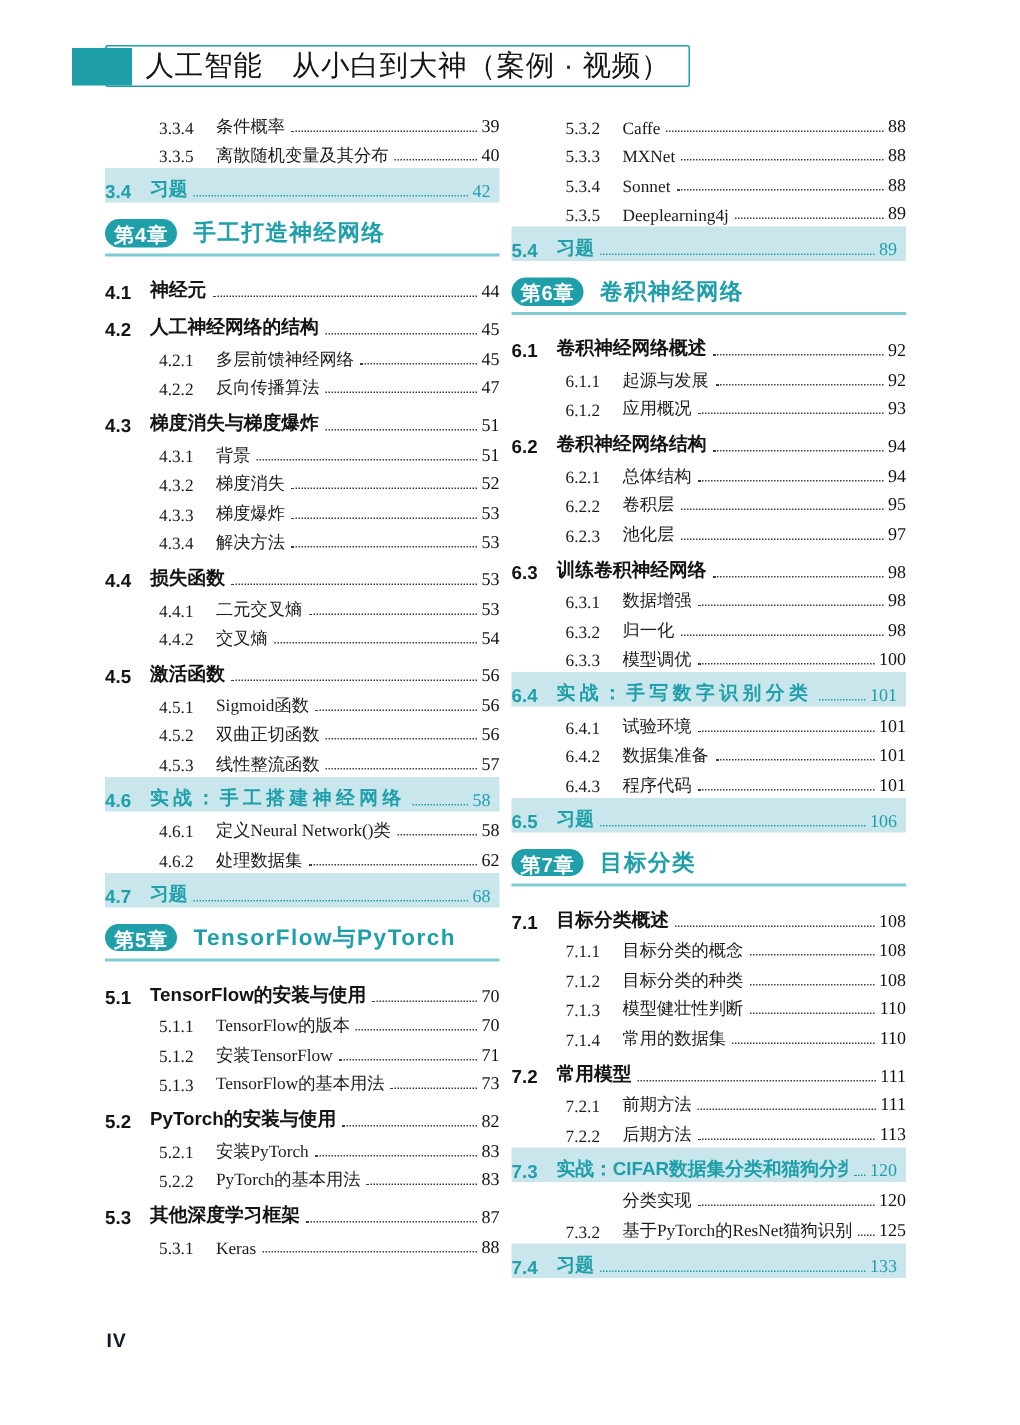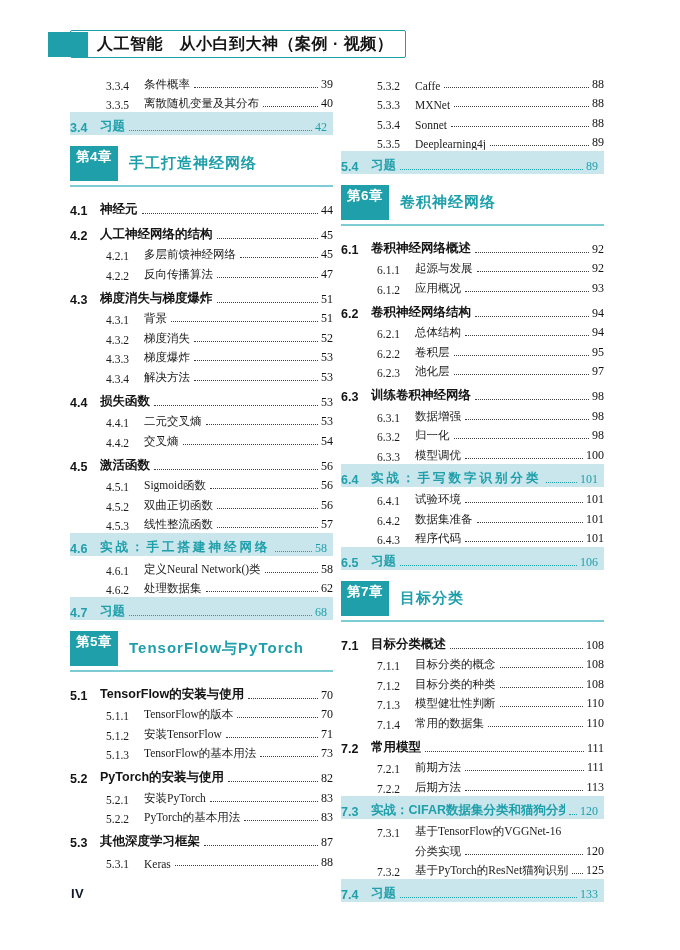--- a/index.html
+++ b/index.html
@@ -10,30 +10,30 @@
   }
   html,body{margin:0;padding:0;background:#ffffff;}
   body{width:680px;height:950px;font-family:"Liberation Sans",sans-serif;}
   .page{position:relative;width:680px;height:950px;background:#fff;overflow:hidden;}
 
   
   .book-header{position:absolute;top:29px;left:48px;display:flex;align-items:center;height:30px;}
   .hdr-square{width:40px;height:25px;background:var(--accent);position:relative;z-index:2;flex:none;}
   .hdr-box{margin-left:-18px;height:26px;border:1.6px solid var(--accent);border-radius:2px;
            display:flex;align-items:center;padding:0 12px 0 26px;}
-  .hdr-title{font-size:16px;font-weight:bold;color:var(--ink);letter-spacing:.5px;white-space:nowrap;}
+  .hdr-title{font-size:19px;font-weight:normal;color:var(--ink);letter-spacing:.5px;white-space:nowrap;}
 
   
   .content{position:absolute;top:72px;left:70px;display:flex;gap:8px;}
   .col{width:263px;display:flex;flex-direction:column;}
 
   .chapter{display:flex;align-items:center;gap:11px;margin:10px 0 6px 0;padding-bottom:4px;
            border-bottom:2.5px solid var(--rule);}
   .chapter-badge{flex:none;background:var(--accent);color:#fff;font-weight:bold;font-size:13.5px;
-                 line-height:1;padding:4px 6px 17px;letter-spacing:.5px;}
+                 line-height:1;padding:4px 6px 1px;letter-spacing:.5px;border-radius:10px;}
   .chapter-title{color:var(--accent);font-weight:bold;font-size:15px;letter-spacing:1px;white-space:nowrap;}
 
   .row{display:flex;align-items:flex-end;box-sizing:border-box;}
   .row .num{flex:none;}
   .row .title{white-space:nowrap;flex-shrink:1;overflow:hidden;}
   .row .leader{flex:1;min-width:8px;border-bottom:1.7px dotted #3d3d3d;margin:0 3px 4px 4px;}
   .row .pagenum{flex:none;font-family:"Liberation Serif",serif;font-size:12px;font-weight:normal;color:#111;}
 
   .row.lv1{height:23px;margin-top:2px;font-size:12.5px;font-weight:bold;color:var(--ink);}
   .row.lv1 .num{width:30px;}
@@ -449,24 +449,20 @@
           <span class="title">后期方法</span>
           <span class="leader"></span>
           <span class="pagenum">113</span>
         </div>
         <div class="row lv1 hl">
           <span class="num">7.3</span>
           <span class="title">实战：CIFAR数据集分类和猫狗分类</span>
           <span class="leader"></span>
           <span class="pagenum">120</span>
         </div>
-        <div class="row lv2">
-          <span class="num">7.3.1</span>
-          <span class="title">基于TensorFlow的VGGNet-16</span>
-        </div>
         <div class="row lv2 cont">
           <span class="title">分类实现</span>
           <span class="leader"></span>
           <span class="pagenum">120</span>
         </div>
         <div class="row lv2">
           <span class="num">7.3.2</span>
           <span class="title">基于PyTorch的ResNet猫狗识别</span>
           <span class="leader"></span>
           <span class="pagenum">125</span>

